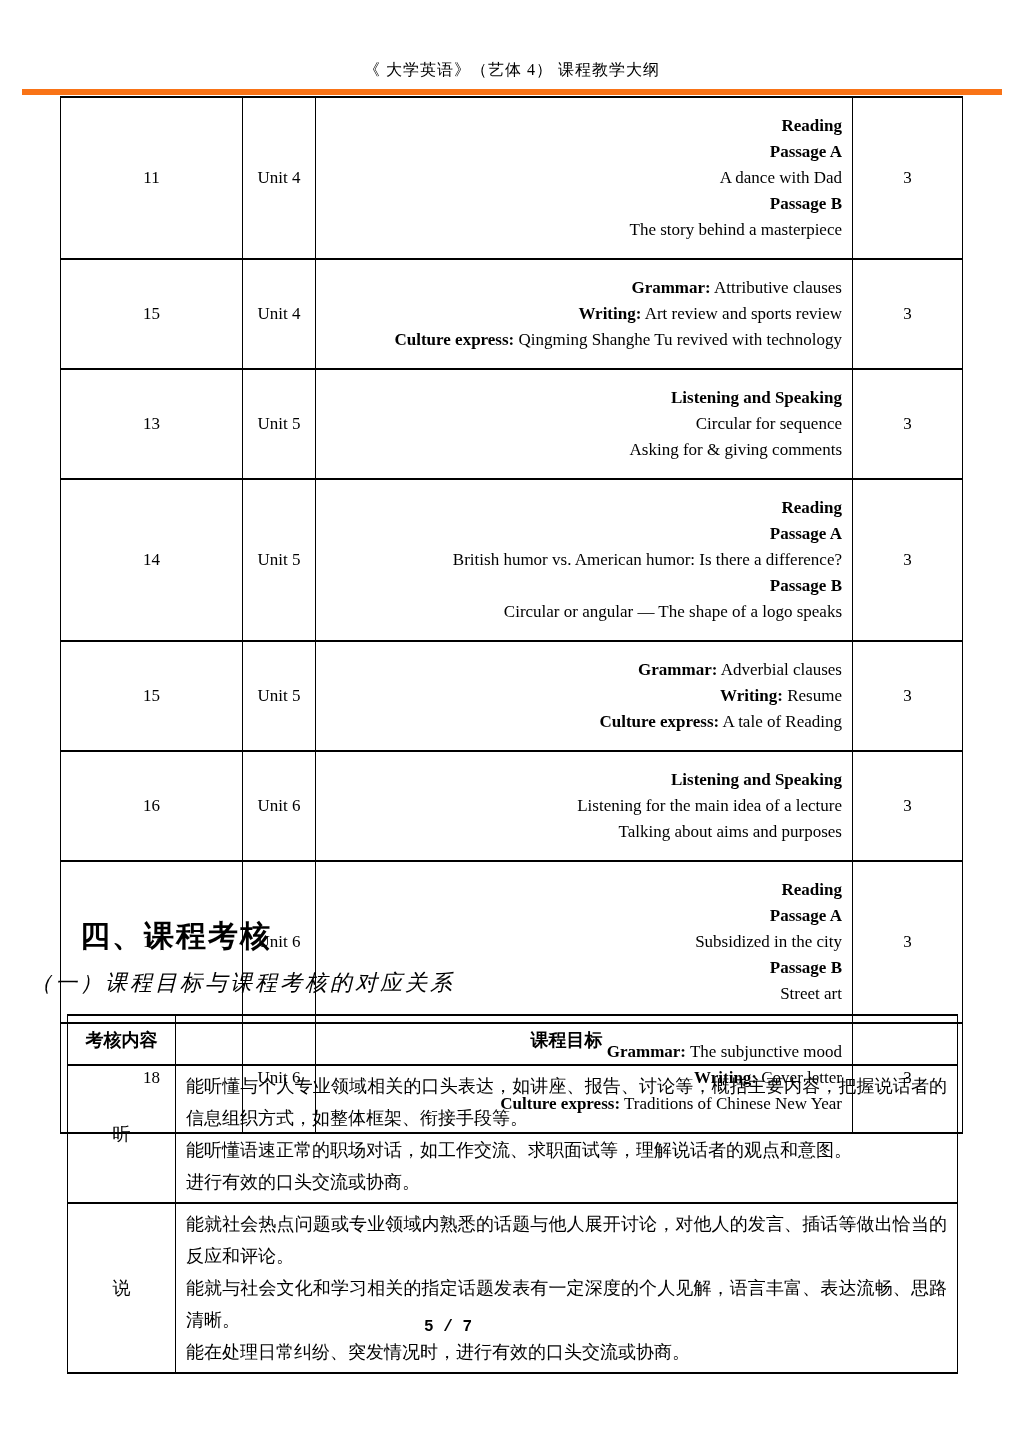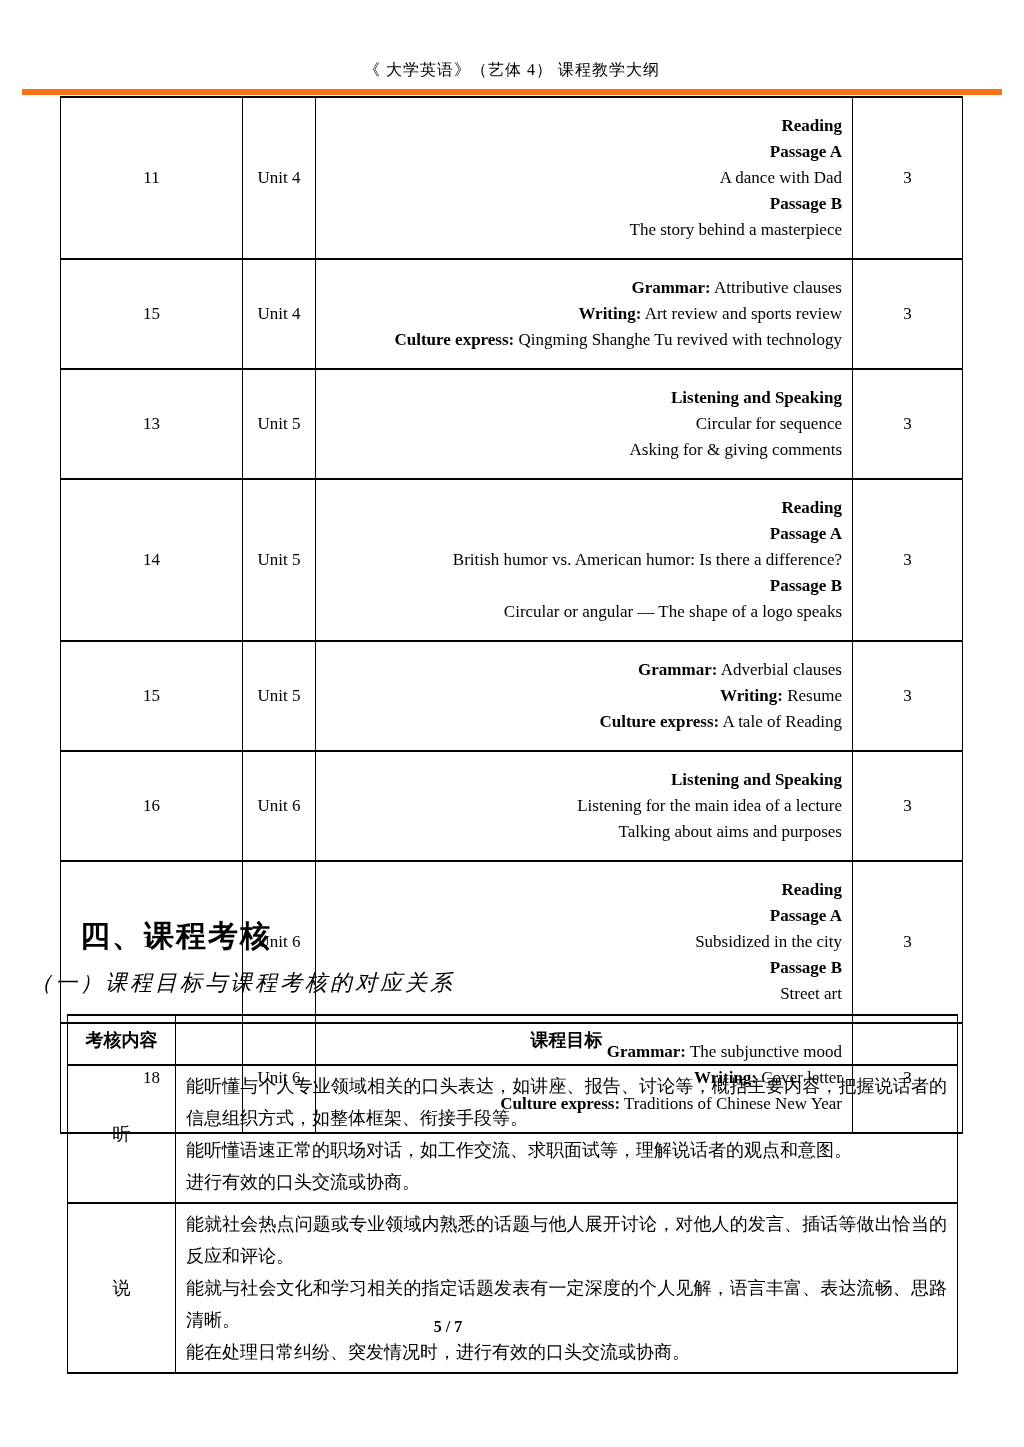--- a/index.html
+++ b/index.html
@@ -67,21 +67,21 @@
   }
   .assessment td.a-goal{
     text-align:justify;padding:4px 10px;line-height:32px;
   }
   .assessment td.a-goal p{margin:0;}
 
   
   .page-footer{
     position:absolute;top:1318px;left:0;width:896px;
     text-align:center;
-    font-family:Liberation Serif, serif;
+    font-family:Liberation Mono, monospace;
     font-weight:bold;font-size:16px;
   }
 </style>
 </head>
 <body>
 
 <div class="page">
 
   <div class="doc-header">《 大学英语》（艺体 4） 课程教学大纲</div>
 

